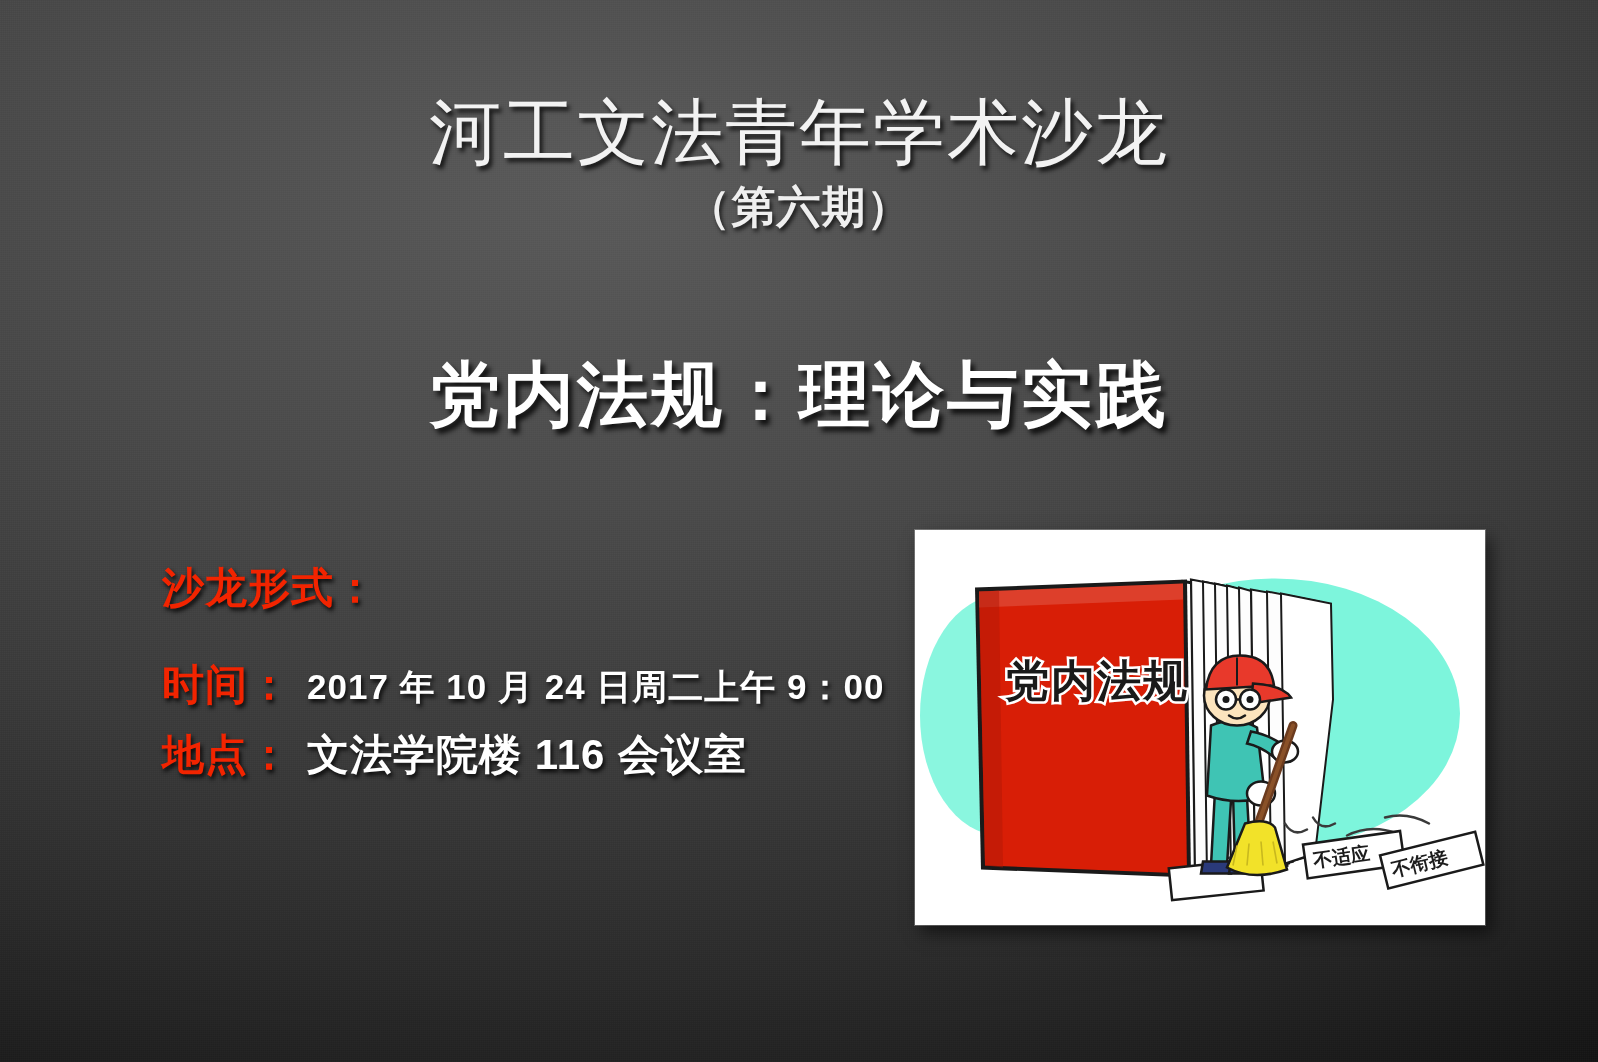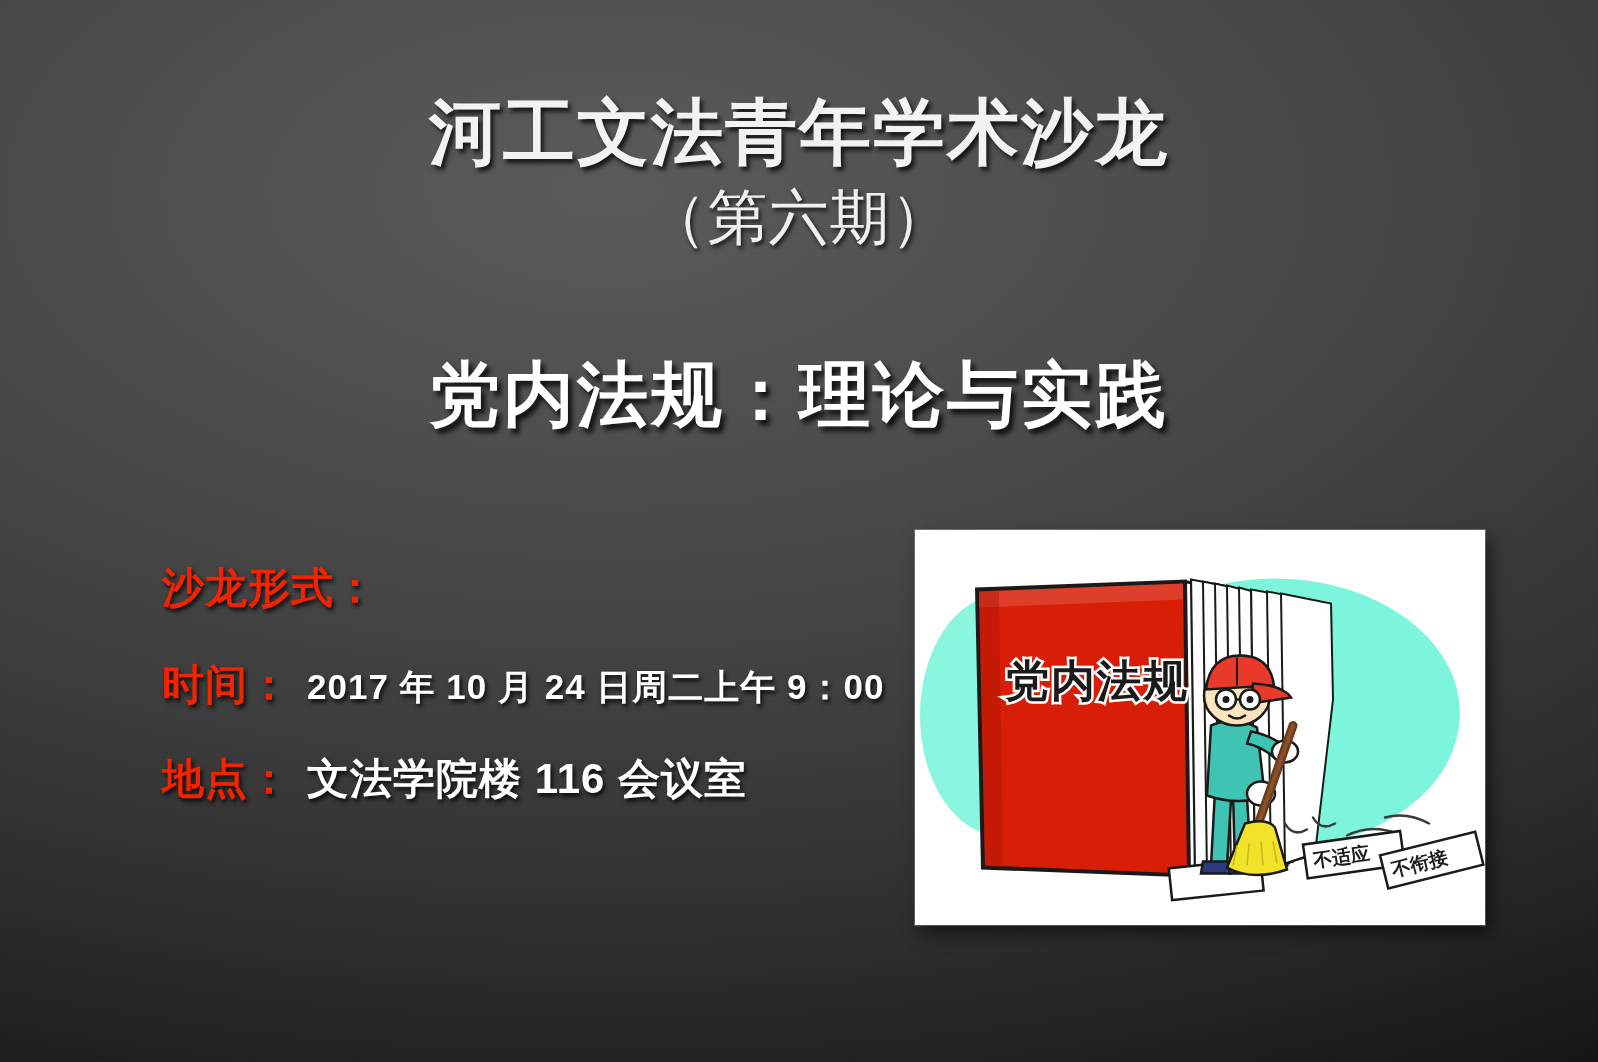--- a/index.html
+++ b/index.html
@@ -37,30 +37,30 @@
   .header {
     position: absolute;
     top: 96px;
     left: 0;
     right: 0;
     text-align: center;
     z-index: 3;
   }
   .salon-title {
     font-size: 72px;
-    font-weight: bold;
+    font-weight: normal;
     letter-spacing: 2px;
     color: #f2f2f2;
     line-height: 1.0;
     text-shadow: 3px 4px 4px rgba(0,0,0,0.75);
   }
   .salon-issue {
     margin-top: 10px;
-    font-size: 60px;
-    font-weight: normal;
+    font-size: 44px;
+    font-weight: bold;
     color: #efefef;
     letter-spacing: 1px;
     text-shadow: 2px 3px 4px rgba(0,0,0,0.75);
   }
 
   
   .topic {
     position: absolute;
     top: 348px;
     left: 0;
@@ -104,21 +104,21 @@
     text-shadow: 2px 3px 4px rgba(0,0,0,0.85);
     margin-left: 12px;
     flex: 0 0 auto;
   }
   .detail-row.time .detail-value {
     font-size: 35px;
     margin-left: 16px;
     margin-top: 36px;
   }
   .detail-row.time { margin-bottom: 14px; }
-  .detail-row.venue .detail-value { margin-left: 16px; margin-top: 24px; }
+  .detail-row.venue .detail-value { margin-left: 16px; }
 
   
   .picture {
     position: absolute;
     left: 915px;
     top: 530px;
     width: 570px;
     height: 395px;
     background: #ffffff;
     overflow: hidden;

